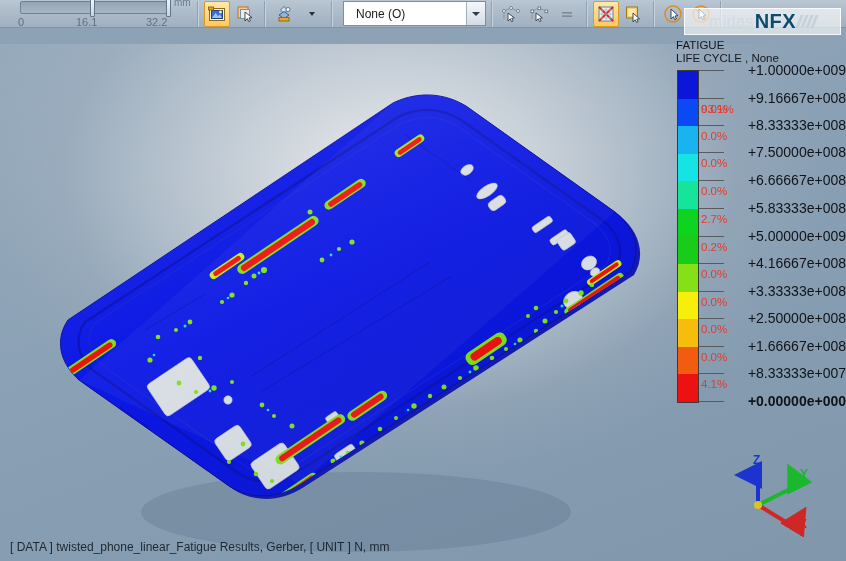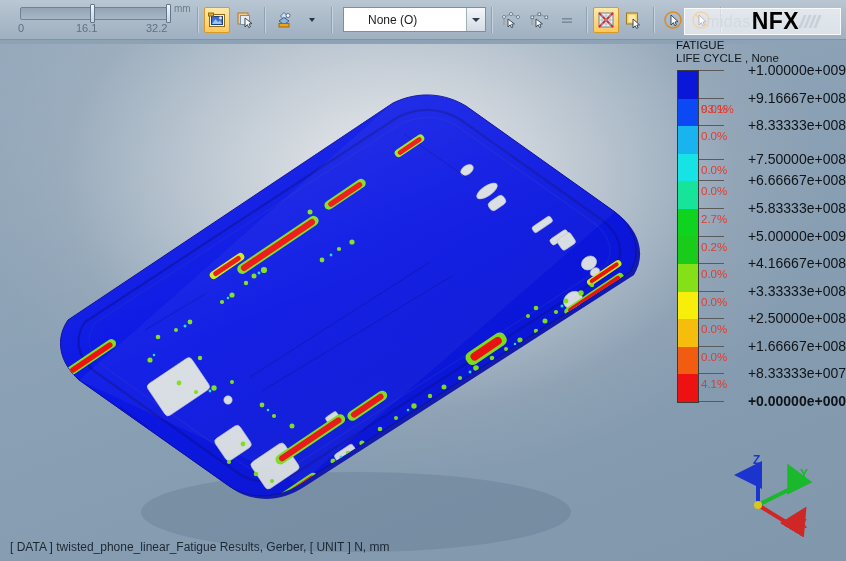--- a/index.html
+++ b/index.html
@@ -27,21 +27,21 @@
   #viewport::after{
     content:"";
     position:absolute; inset:0;
     background: linear-gradient(160deg, rgba(255,255,255,0.10) 0%, rgba(255,255,255,0) 45%, rgba(40,70,100,0.10) 100%);
     pointer-events:none;
   }
 
   
   #toolbar {
     position: absolute; left: 0; top: 0;
-    width: 846px; height: 40px;
+    width: 846px; height: 28px;
     background: linear-gradient(180deg,#b9c6d3 0%,#aebdcb 40%,#9fb0c0 100%);
     border-bottom: 1px solid #7e94a8;
     display: flex; align-items: center;
   }
   .tb-sep {
     width: 1px; height: 26px;
     background: #8fa2b3;
     box-shadow: 1px 0 0 #c6d3de;
     margin: 0 5px;
     flex: 0 0 auto;
@@ -100,21 +100,21 @@
   #combo {
     width: 143px; height: 25px;
     background: #ffffff;
     border: 1px solid #7b8fa2;
     display: flex; align-items: center;
     margin-left: 6px;
     flex: 0 0 auto;
   }
   #combo-value {
     flex: 1 1 auto;
-    padding-left: 24px;
+    padding-left: 12px;
     font-size: 12px;
     color: #1c1c1c;
   }
   #combo-arrow {
     width: 19px; height: 23px;
     background: linear-gradient(180deg,#f4f7fa,#d3dce5);
     border-left: 1px solid #9fb0bf;
     display: flex; align-items: center; justify-content: center;
   }
   .caret-dn {
@@ -136,21 +136,21 @@
     width: 157px; height: 27px;
     background: rgba(255,255,255,0.62);
     border: 1px solid rgba(255,255,255,0.80);
     display: flex; align-items: center; justify-content: center;
     gap: 1px;
   }
   #logo-midas {
     font-size: 16px; color: #d3dae1; letter-spacing: .4px;
   }
   #logo-nfx {
-    font-size: 23px; font-weight: bold; color: #000000; letter-spacing: .4px;
+    font-size: 20px; font-weight: bold; color: #0c4a6e; letter-spacing: .4px;
   }
   #logo-slash {
     display: flex; gap: 2px; margin-left: 1px; transform: skewX(-22deg);
   }
   #logo-slash i { display:block; width: 3px; height: 13px; background: #c8d1d9; }
 
   
   #legend {
     position: absolute; left: 676px; top: 39px;
     width: 170px;
@@ -642,21 +642,21 @@
           <div class="lv-row" style="top: 27.5833px;">
             <div class="lv-tickline"></div>
             <div class="lv-value">+9.16667e+008</div>
             <div class="lv-pct" style="color: rgb(226, 59, 46);">0.0%</div>
           </div>
           <div class="lv-row" style="top: 55.1667px;">
             <div class="lv-tickline"></div>
             <div class="lv-value">+8.33333e+008</div>
             <div class="lv-pct" style="color: rgb(226, 59, 46);">0.0%</div>
           </div>
-          <div class="lv-row" style="top: 89px;">
+          <div class="lv-row" style="top: 82px;">
             <div class="lv-tickline"></div>
             <div class="lv-value">+7.50000e+008</div>
             <div class="lv-pct" style="color: rgb(226, 59, 46);">0.0%</div>
           </div>
           <div class="lv-row" style="top: 110.333px;">
             <div class="lv-tickline"></div>
             <div class="lv-value">+6.66667e+008</div>
             <div class="lv-pct" style="color: rgb(226, 59, 46);">0.0%</div>
           </div>
           <div class="lv-row" style="top: 137.917px;">

